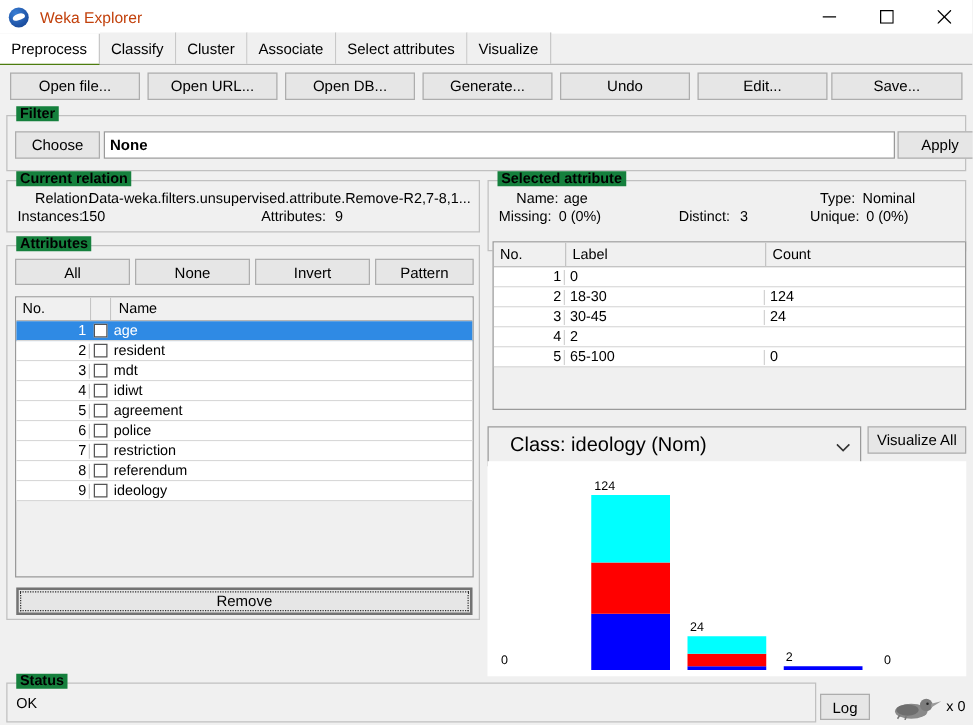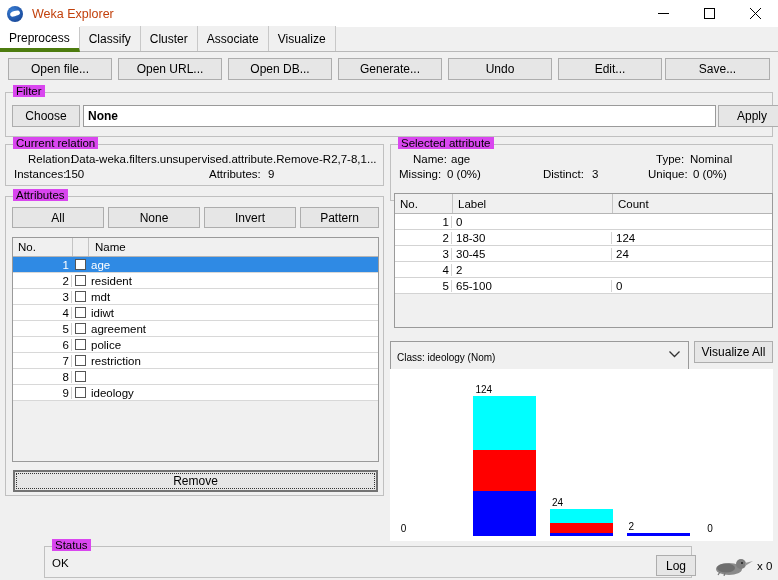--- a/index.html
+++ b/index.html
@@ -38,36 +38,36 @@
   .tabstrip {
     position:absolute; left:0; top:27px; width:778px; height:25px;
     background:#f0f0f0; border-bottom:1px solid #b8b8b8;
     display:flex; align-items:flex-end;
   }
   .tab {
     height:25px; padding:0 9px; display:flex; align-items:center;
     font-size:12px; color:#000; border-right:1px solid #c8c8c8;
     background:#f0f0f0;
   }
-  .tab.active { background:#ffffff; border-bottom:4px solid #4d7c0f; position:relative; top:1px; }
+  .tab.active { background:#ffffff; border-bottom:1px solid #4d7c0f; position:relative; top:1px; }
 
   
   .btnrow { position:absolute; left:0; top:56px; width:778px; height:26px; }
   .jbtn {
     position:absolute; height:22px;
     background:#e6e6e6; border:1px solid #adadad;
     display:flex; align-items:center; justify-content:center;
     font-size:12px; color:#000;
   }
 
   
   .group { position:absolute; border:1px solid #c0c0c0; }
   .group > .glabel {
-    position:absolute; top:-8px; left:7px; background:#d946ef;
-    padding:0 3px; font-size:11.5px; color:#000;
+    position:absolute; top:-8px; left:7px; background:#15803d;
+    padding:0 3px; font-size:11.5px; color:#000;font-weight:bold;
   }
 
   
   #filter-group { left:5px; top:92px; width:768px; height:45px; }
   #choose-btn { left:6px; top:12px; width:68px; height:22px; }
   .textfield {
     position:absolute; background:#fff; border:1px solid #9a9a9a;
     display:flex; align-items:center; padding-left:4px;
     font-size:12px; font-weight:bold; color:#000;
   }
@@ -128,36 +128,36 @@
   .shead div { display:flex; align-items:center; font-size:11.5px; }
   .srow { display:flex; height:16px; background:#fff; border-bottom:1px solid #d3d3d3; align-items:center; }
   .srow .r-no    { width:57px; text-align:right; padding-right:2px; border-right:1px solid #d3d3d3; font-size:11.5px; }
   .srow .r-label { width:160px; padding-left:4px; border-right:1px solid #d3d3d3; font-size:11.5px; }
   .srow .r-count { flex:1; padding-left:4px; font-size:11.5px; }
 
   
   #class-combo {
     position:absolute; left:390px; top:341px; width:299px; height:32px;
     background:#f0f0f0; border:1px solid #9a9a9a;
-    display:flex; align-items:center; padding-left:6px; font-size:10px;
+    display:flex; align-items:center; padding-left:17px; font-size:16px;
   }
   #class-combo .chev { position:absolute; right:8px; top:7px; }
   #visualize-all-btn { position:absolute; left:694px; top:341px; width:79px; height:22px; }
 
   
   #hist {
     position:absolute; left:390px; top:369px; width:383px; height:172px;
     background:#ffffff; border:none; overflow:hidden;
   }
   .bar { position:absolute; bottom:5px; }
   .seg { position:absolute; left:0; width:100%; }
   .barlabel { position:absolute; font-size:10px; font-family:"Liberation Sans", sans-serif; color:#000; }
 
   
-  #status-group { left:5px; top:546px; width:648px; height:32px;margin-left:39px; }
+  #status-group { left:5px; top:546px; width:648px; height:32px; }
   #status-text { position:absolute; left:7px; top:10px; font-size:11.5px; }
   #log-btn { position:absolute; left:656px; top:555px; width:40px; height:21px; }
   #weka-bird { position:absolute; left:712px; top:556px; width:42px; height:20px; }
   #bird-count { position:absolute; left:757px; top:560px; font-size:11.5px; }
 </style>
 </head>
 <body>
 
 <div id="app">
 
@@ -182,20 +182,21 @@
           </svg>
       </div>
     </div>
   </div>
 
   <div class="tabstrip">
     <div class="tab active">Preprocess</div>
     <div class="tab">Classify</div>
     <div class="tab">Cluster</div>
     <div class="tab">Associate</div>
+    <div class="tab">Select attributes</div>
     <div class="tab">Visualize</div>
   </div>
 
   <div class="btnrow">
     <div class="jbtn" style="left:118px;width:104px;top:2px;">Open URL...</div>
     <div class="jbtn" style="left:8px;width:104px;top:2px;">Open file...</div>
     <div class="jbtn" style="left:228px;width:104px;top:2px;">Open DB...</div>
     <div class="jbtn" style="left:338px;width:104px;top:2px;">Generate...</div>
     <div class="jbtn" style="left:448px;width:104px;top:2px;">Undo</div>
     <div class="jbtn" style="left:558px;width:104px;top:2px;">Edit...</div>
@@ -280,20 +281,21 @@
             <div class="c-chk">
               <div class="cbox"></div>
             </div>
             <div class="c-name">restriction</div>
           </div>
           <div class="lrow">
             <div class="c-no">8</div>
             <div class="c-chk">
               <div class="cbox"></div>
             </div>
+            <div class="c-name">referendum</div>
           </div>
           <div class="lrow">
             <div class="c-no">9</div>
             <div class="c-chk">
               <div class="cbox"></div>
             </div>
             <div class="c-name">ideology</div>
           </div>
         </div>
     </div>

